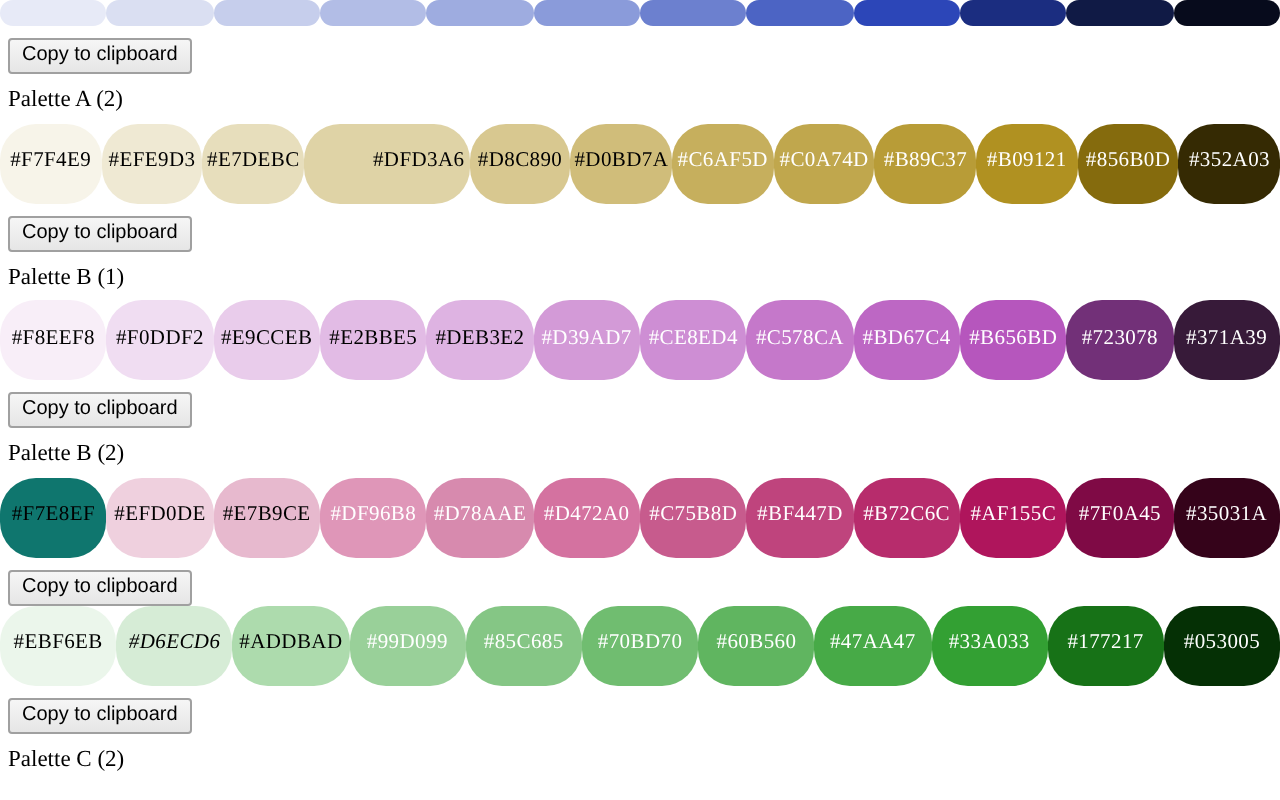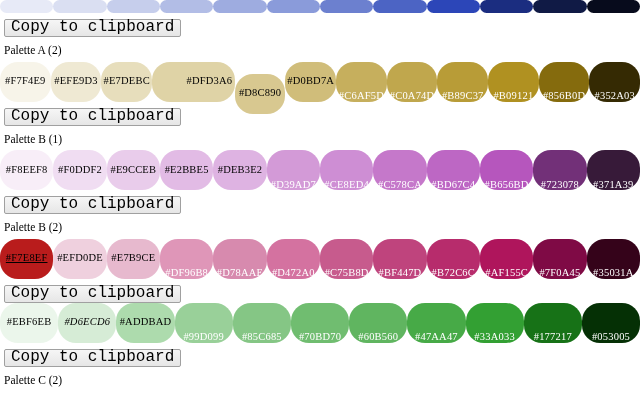--- a/index.html
+++ b/index.html
@@ -26,29 +26,29 @@
     align-items: center;
     justify-content: center;
     font-family: "Liberation Serif", "DejaVu Serif", serif;
     font-size: 10.5px;
     letter-spacing: 0.2px;
     line-height: 1;
     white-space: nowrap;
     border-radius: 18px;
   }
   .swatch.dark-text { color: #000000; }
-  .swatch.light-text { color: #ffffff; align-items: flex-end; }
+  .swatch.light-text { color: #ffffff; }
   .swatch-row.cut-top .swatch span { visibility: hidden; }
 
   .copy-btn {
     display: inline-block;
     margin: 6px 0 0 4px;
     padding: 1px 6px 2px 6px;
-    font-family: Liberation Mono, monospace;
-    font-size: 16px;
+    font-family: Liberation Sans, sans-serif;
+    font-size: 10px;
     line-height: 13px;
     color: #000000;
     background: #efefef;
     background: linear-gradient(#f6f6f6, #e6e6e6);
     border: 1px solid #a0a0a0;
     border-radius: 2px;
     cursor: default;
   }
 
   .palette-label {
@@ -108,21 +108,21 @@
         </div>
         <div class="swatch dark-text" style="background-color: rgb(239, 233, 211);">
           <span>#EFE9D3</span>
         </div>
         <div class="swatch dark-text" style="background-color: rgb(231, 222, 188);">
           <span>#E7DEBC</span>
         </div>
         <div class="swatch dark-text" style="background-color: rgb(223, 211, 166); padding-left: 32px;">
           <span>#DFD3A6</span>
         </div>
-        <div class="swatch dark-text" style="background-color: rgb(216, 200, 144); margin-top: 12px;">
+        <div class="swatch dark-text" style="background-color: rgb(216, 200, 144);">
           <span>#D8C890</span>
         </div>
         <div class="swatch dark-text" style="background-color: rgb(208, 189, 122);">
           <span>#D0BD7A</span>
         </div>
         <div class="swatch light-text" style="background-color: rgb(198, 175, 93);">
           <span>#C6AF5D</span>
         </div>
         <div class="swatch light-text" style="background-color: rgb(192, 167, 77);">
           <span>#C0A74D</span>
@@ -172,21 +172,21 @@
           <span>#B656BD</span>
         </div>
         <div class="swatch light-text" style="background-color: rgb(114, 48, 120);">
           <span>#723078</span>
         </div>
         <div class="swatch light-text" style="background-color: rgb(55, 26, 57);">
           <span>#371A39</span>
         </div>
       </div><button class="copy-btn">Copy to clipboard</button></div>
     <div class="block"><div class="palette-label">Palette B (2)</div><div class="swatch-row">
-        <div class="swatch dark-text" style="background-color: #b91c1c; text-decoration: underline;">
+        <div class="swatch dark-text" style="background-color: #0f766e;">
           <span>#F7E8EF</span>
         </div>
         <div class="swatch dark-text" style="background-color: rgb(239, 208, 222);">
           <span>#EFD0DE</span>
         </div>
         <div class="swatch dark-text" style="background-color: rgb(231, 185, 206);">
           <span>#E7B9CE</span>
         </div>
         <div class="swatch light-text" style="background-color: rgb(223, 150, 184);">
           <span>#DF96B8</span>

